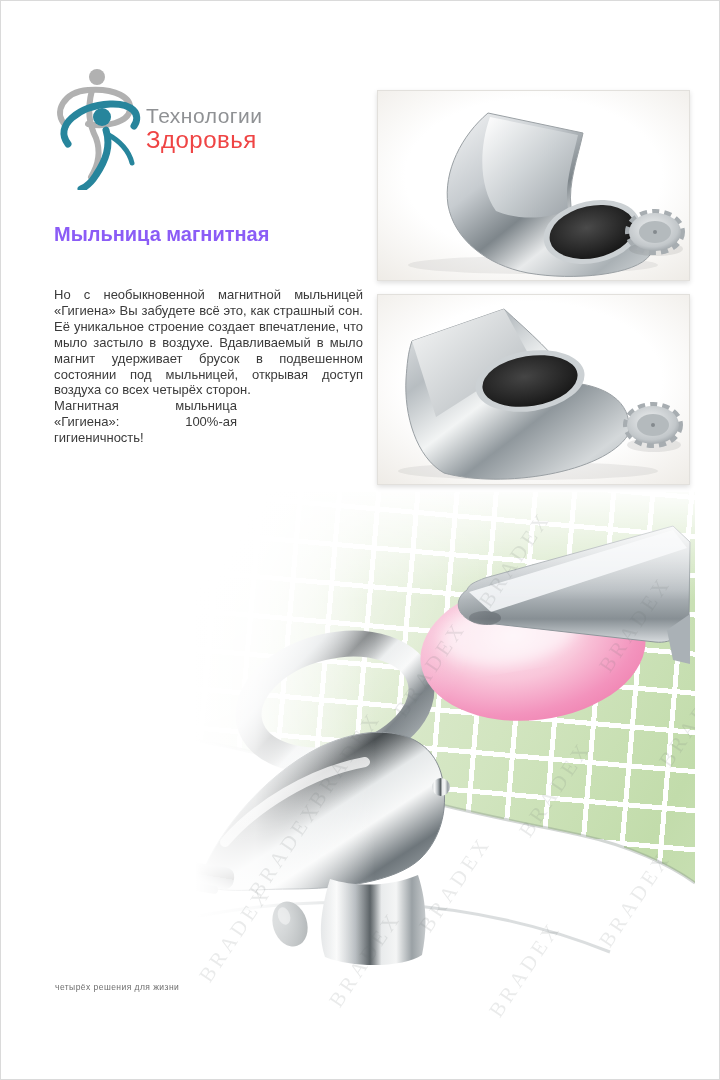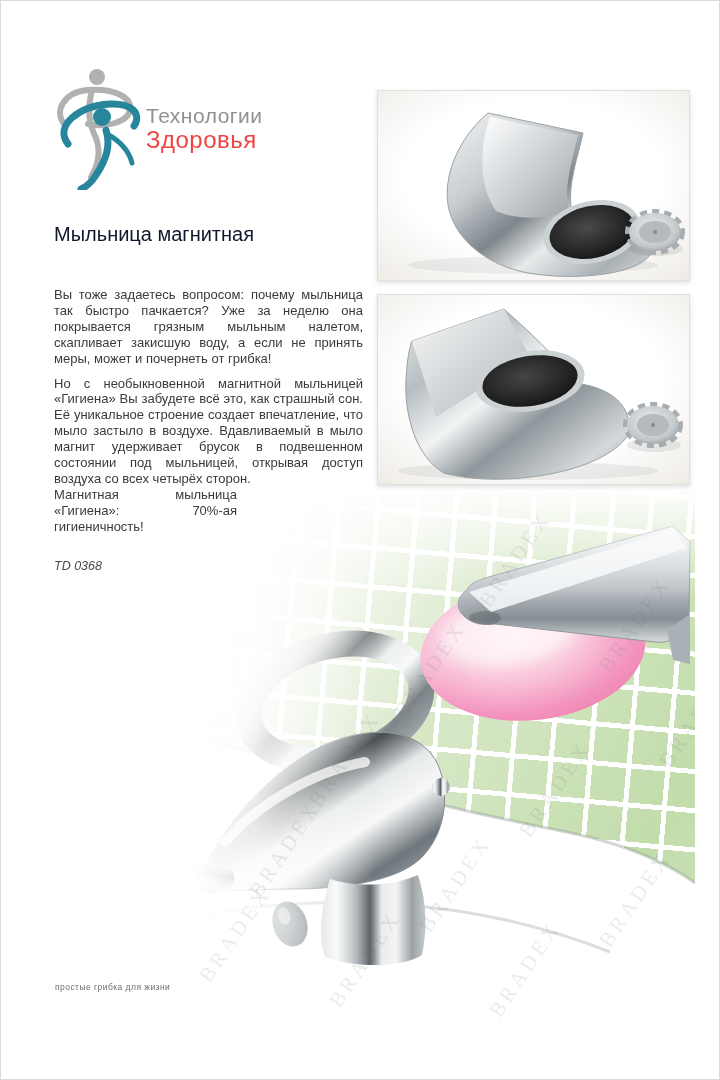--- a/index.html
+++ b/index.html
@@ -4,22 +4,22 @@
 <style>
   html,body{margin:0;padding:0;background:#fff;}
   .page{position:relative;width:720px;height:1080px;background:#ffffff;overflow:hidden;
         font-family:"Liberation Sans",sans-serif;box-shadow:inset 0 0 0 1px #dadada;}
   
   .logo{position:absolute;left:50px;top:64px;display:flex;}
   .logo-text{margin:40px 0 0 4px;line-height:1.1;}
   .logo-line1{font-size:21px;color:#8f9194;letter-spacing:.5px;}
   .logo-line2{font-size:24px;color:#ef4444;letter-spacing:.5px;}
   
-  .title{position:absolute;left:54px;top:222px;font-size:20px;font-weight:400;
-         color:#0f172a;line-height:1.25;}
+  .title{position:absolute;left:54px;top:222px;font-size:20px;font-weight:700;
+         color:#8b5cf6;line-height:1.25;}
   .copy{position:absolute;left:54px;top:287px;width:309px;font-size:13px;
         line-height:15.9px;color:#3a3a3a;text-align:justify;z-index:5;}
   .copy p{margin:0 0 9px 0;}
   .narrow{width:183px;}
   .sku{margin-top:24px;font-style:italic;font-size:12.5px;color:#4c4c4c;text-align:left;}
   
   .photo-card{position:absolute;left:377px;width:311px;height:189px;background:#fbfaf8;
               border:1px solid #e2e0dc;box-shadow:0 2px 5px rgba(0,0,0,.13);}
   .photo-card svg{display:block;}
   
@@ -65,24 +65,22 @@
       <div class="logo-line1">Технологии</div>
       <div class="logo-line2">Здоровья</div>
     </div>
   </div>
 
   <div class="title">
     <div>Мыльница магнитная</div>
   </div>
 
   <div class="copy">
-    <p>Вы тоже задаетесь вопросом: почему мыльница так быстро пачкается? Уже за неделю она покрывается грязным мыльным налетом, скапливает закисшую воду, а если не принять меры, может и почернеть от грибка!</p>
     <p style="margin-bottom:0;">Но с необыкновенной магнитной мыльницей «Гигиена» Вы забудете всё это, как страшный сон. Её уникальное строение создает впечатление, что мыло застыло в воздухе. Вдавливаемый в мыло магнит удерживает брусок в подвешенном состоянии под мыльницей, открывая доступ воздуха со всех четырёх сторон.</p>
-    <p class="narrow">Магнитная мыльница «Гигиена»: 70%-ая гигиеничность!</p>
-    <div class="sku">TD 0368</div>
+    <p class="narrow">Магнитная мыльница «Гигиена»: 100%-ая гигиеничность!</p>
   </div>
 
   <div class="photo-card" style="top:90px;">
     <svg width="311" height="189" viewBox="0 0 311 189">
       <defs>
         <radialGradient id="p1bg" cx="50%" cy="45%" r="75%">
           <stop offset="55%" stop-color="#ffffff"></stop>
             <stop offset="100%" stop-color="#eeebe6"></stop>
         </radialGradient>
         <linearGradient id="p1c" x1="0" y1="0" x2="1" y2="1">
@@ -264,16 +262,16 @@
     <span class="wm" style="left:260px;top:380px;">BRADEX</span>
     <span class="wm" style="left:440px;top:395px;">BRADEX</span>
     <span class="wm" style="left:170px;top:455px;">BRADEX</span>
     <span class="wm" style="left:330px;top:465px;">BRADEX</span>
     <span class="wm" style="left:40px;top:430px;">BRADEX</span>
 
     <div class="fade" style="z-index:6;"></div>
   </div>
 
   <div class="footer">
-    <div class="tagline">простые грибка для жизни</div>
+    <div class="tagline">четырёх решения для жизни</div>
   </div>
 
 </div>
 
 </body></html>

